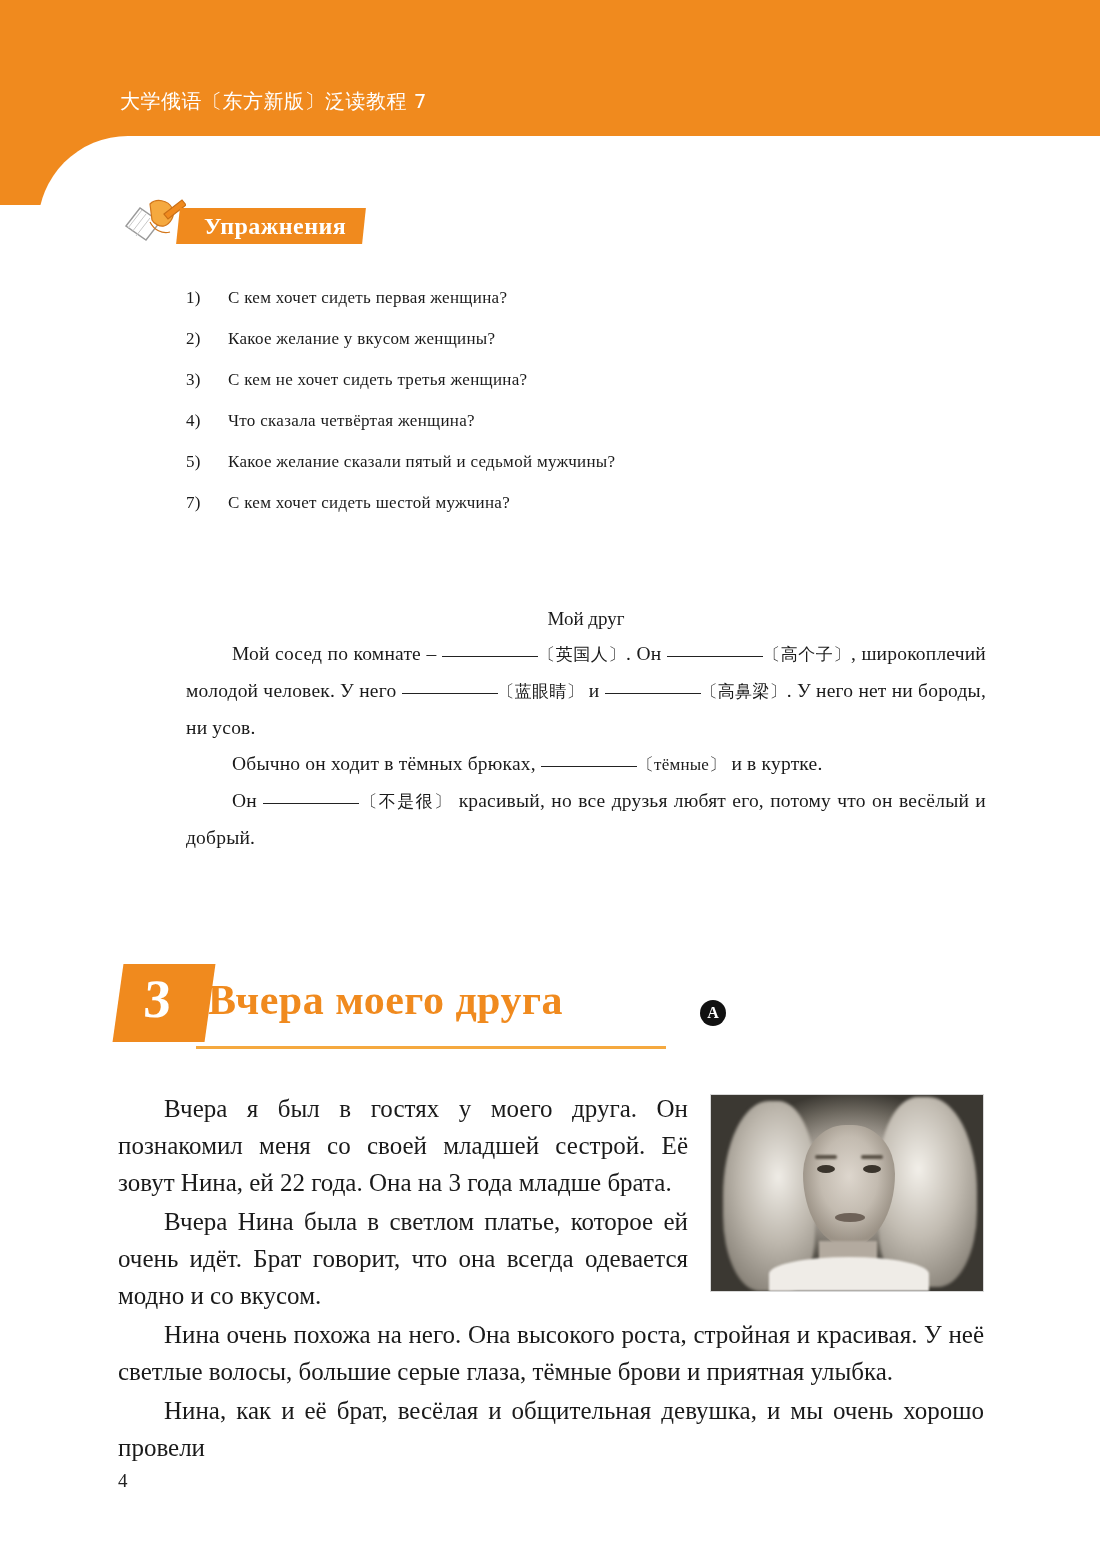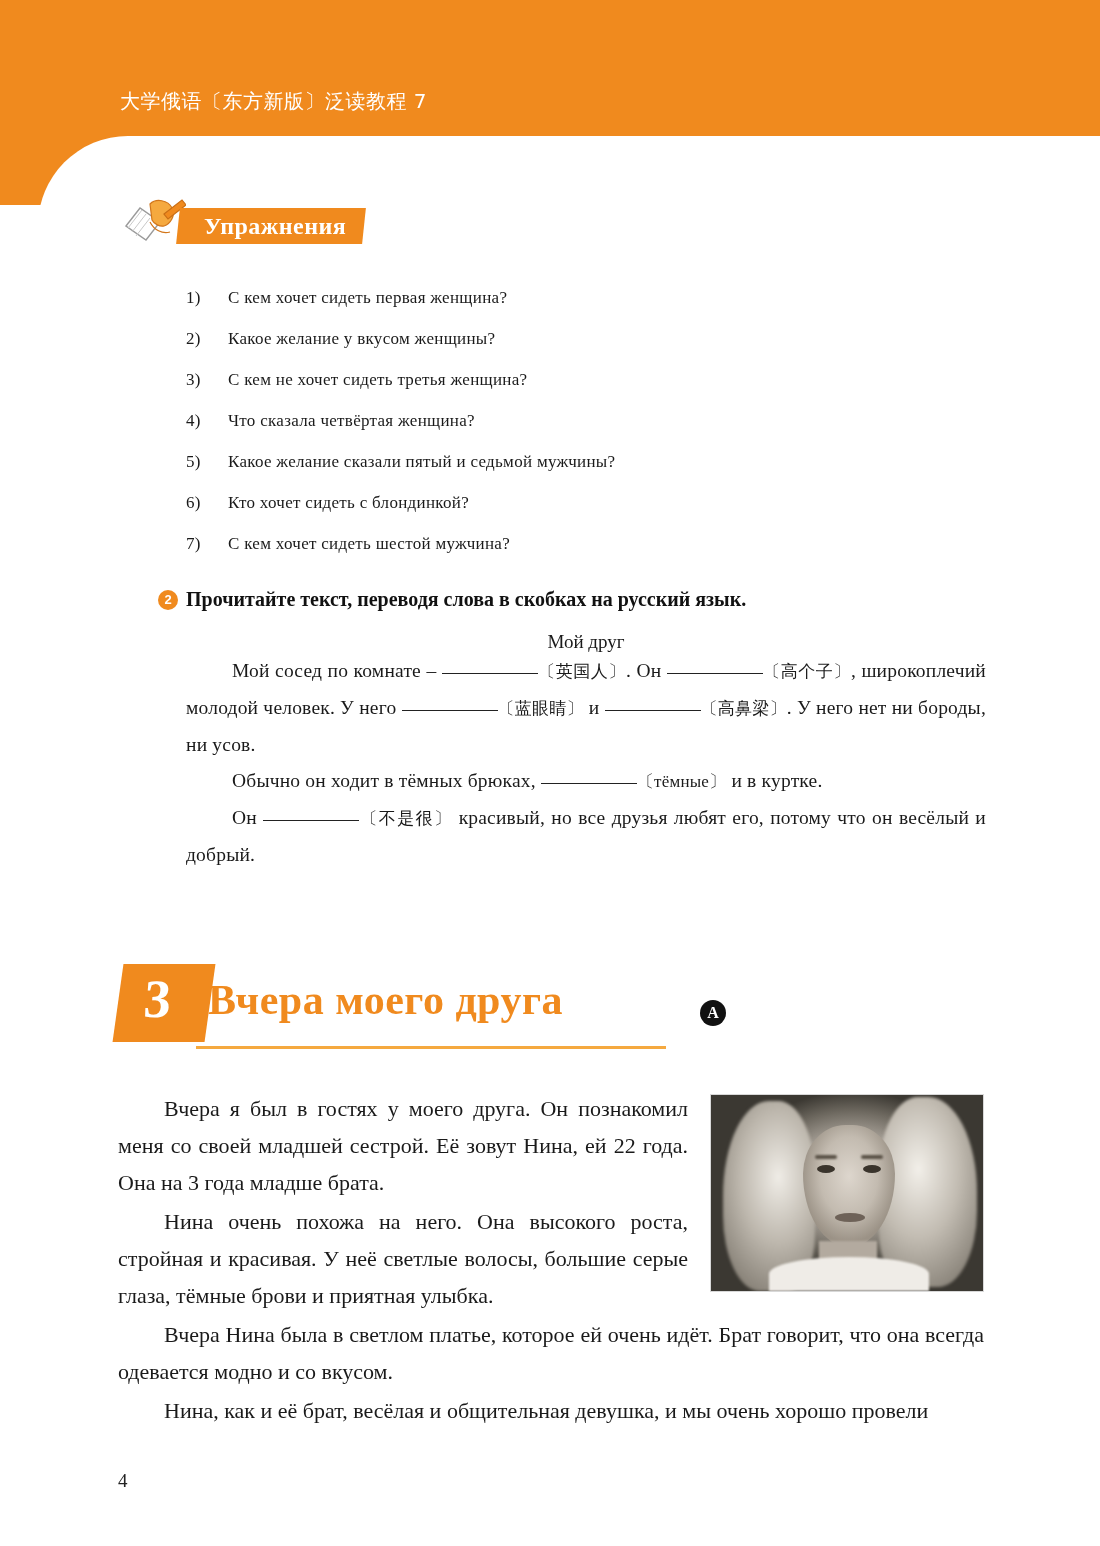--- a/index.html
+++ b/index.html
@@ -143,21 +143,21 @@
   }
   .qnum {
     display: inline-block;
     width: 42px;
   }
 
   
   .task2-title {
     text-align: center;
     font-size: 19px;
-    margin: 8px 0 0 0;
+    margin: 8px 0 6px 0;
   }
   .para {
     font-size: 19.5px;
     line-height: 36px;
     text-align: justify;
     text-indent: 46px;
     margin: 0;
     letter-spacing: 0.2px;
   }
   .blank {
@@ -234,21 +234,21 @@
   }
 
   
   .article {
     position: absolute;
     top: 1090px;
     left: 118px;
     width: 866px;
   }
   .article p {
-    font-size: 22px;
+    font-size: 25px;
     line-height: 37px;
     text-align: justify;
     text-indent: 46px;
     margin: 0 0 2px 0;
   }
   .photo {
     float: right;
     width: 272px;
     height: 196px;
     margin: 4px 0 8px 22px;
@@ -371,29 +371,25 @@
     </div>
   </div>
 
   <div class="task" style="top:262px;">
     <ul class="qlist" style="margin-top:26px;">
       <li><span class="qnum">1)</span><span>С кем хочет сидеть первая женщина?</span></li>
       <li><span class="qnum">2)</span><span>Какое желание у вкусом женщины?</span></li>
       <li><span class="qnum">3)</span><span>С кем не хочет сидеть третья женщина?</span></li>
       <li><span class="qnum">4)</span><span>Что сказала четвёртая женщина?</span></li>
       <li><span class="qnum">5)</span><span>Какое желание сказали пятый и седьмой мужчины?</span></li>
-      <li><span class="qnum">6)</span><span>Кто хочет сидеть с блондинкой?</span></li>
       <li><span class="qnum">7)</span><span>С кем хочет сидеть шестой мужчина?</span></li>
     </ul>
   </div>
 
   <div class="task" style="top:588px; left:186px; width:800px;">
-    <div class="task-title">
-      <span class="num-badge">2</span><span>Прочитайте текст, переводя слова в скобках на русский язык.</span>
-    </div>
     <div class="task2-title" style="margin-top:20px;">Мой друг</div>
 
     <p class="para">
       <span>Мой сосед по комнате – </span><span class="blank"></span><span class="cjk">〔英国人〕</span><span>. Он </span><span class="blank"></span><span class="cjk">〔高个子〕</span><span>, широкоплечий молодой человек. У него </span><span class="blank"></span><span class="cjk">〔蓝眼睛〕</span><span> и </span><span class="blank"></span><span class="cjk">〔高鼻梁〕</span><span>. У него нет ни бороды, ни усов.</span>
     </p>
 
     <p class="para">
       <span>Обычно он ходит в тёмных брюках, </span><span class="blank"></span><span class="cjk">〔тёмные〕</span><span> и в куртке.</span>
     </p>
 
@@ -418,20 +414,20 @@
       <div class="face"></div>
       <div class="brow-l"></div>
       <div class="brow-r"></div>
       <div class="eye-l"></div>
       <div class="eye-r"></div>
       <div class="mouth"></div>
       <div class="neck"></div>
       <div class="shirt"></div>
     </div>
     <p>Вчера я был в гостях у моего друга. Он познакомил меня со своей младшей сестрой. Её зовут Нина, ей 22 года. Она на 3 года младше брата.</p>
+    <p>Вчера Нина была в светлом платье, которое ей очень идёт. Брат говорит, что она всегда одевается модно и со вкусом.</p>
     <p>Нина очень похожа на него. Она высокого роста, стройная и красивая. У неё светлые волосы, большие серые глаза, тёмные брови и приятная улыбка.</p>
-    <p>Вчера Нина была в светлом платье, которое ей очень идёт. Брат говорит, что она всегда одевается модно и со вкусом.</p>
     <p>Нина, как и её брат, весёлая и общительная девушка, и мы очень хорошо провели</p>
   </div>
 
   <div class="page-num">4</div>
 
 </div>
 
 </body></html>

